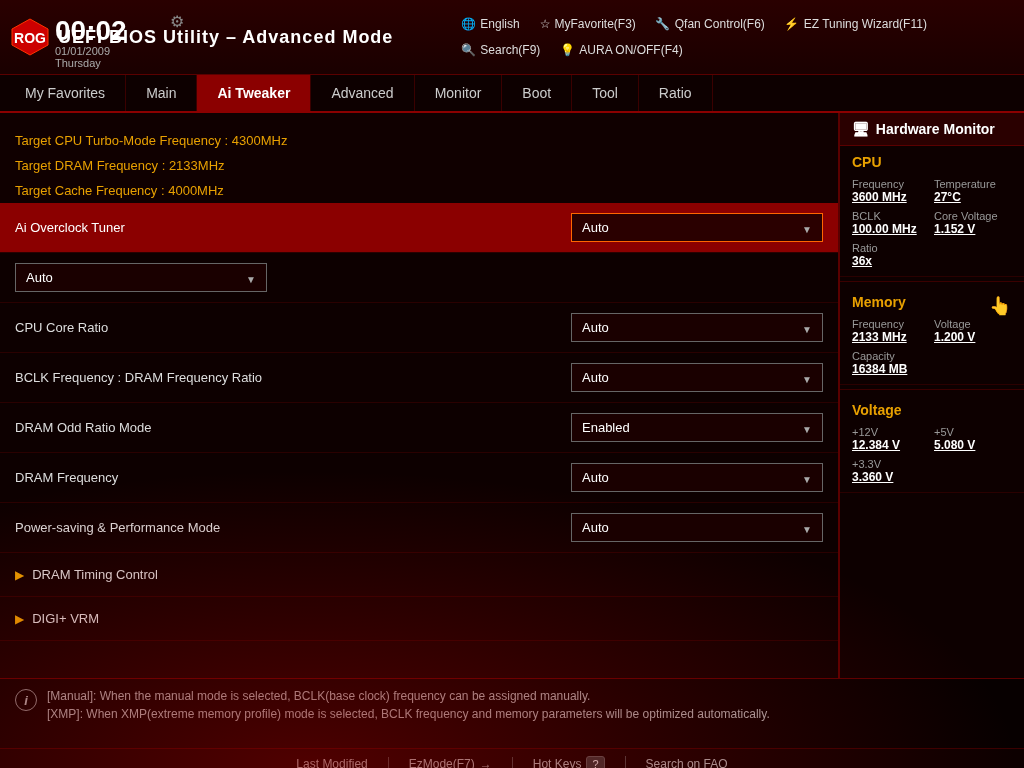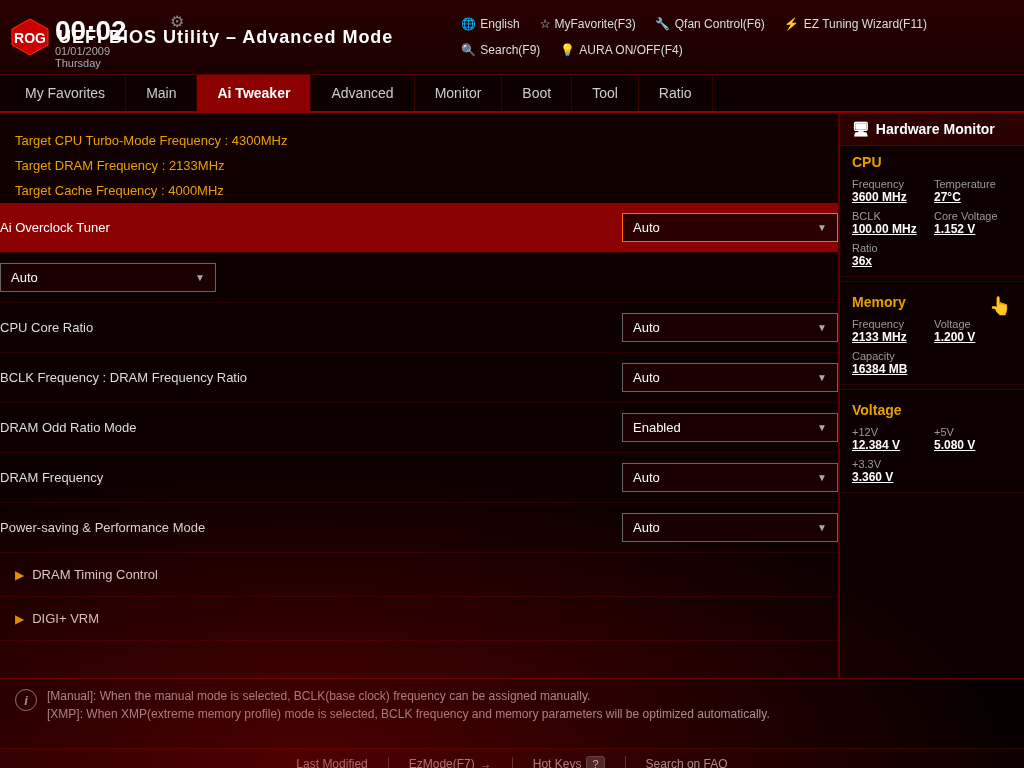--- a/index.html
+++ b/index.html
@@ -130,48 +130,48 @@
     .info-row:nth-child(1) { padding-top: 20px; }
     .info-row:last-of-type { padding-bottom: 8px; }
 
     .settings-list {
       padding: 0;
     }
 
     .setting-row {
       display: flex;
       align-items: center;
-      padding: 10px 0;
+      padding: 10px 15px;
       border-bottom: 1px solid #2a0000;
       min-height: 44px;
     }
 
     .setting-row.selected {
       background: #8b0000;
     }
 
     .setting-label {
       flex: 1;
       color: #ddd;
       font-size: 13px;
     }
 
     .setting-row.selected .setting-label {
       color: #fff;
     }
 
     .setting-dropdown {
-      width: 216px;
+      width: 252px;
       background: #1a0000;
       border: 1px solid #666;
       color: #fff;
       padding: 6px 10px;
       font-size: 13px;
       display: flex;
-      align-items: center;
+      align-items: flex-end;
       justify-content: space-between;
       cursor: pointer;
       position: relative;
     }
 
     .setting-row.selected .setting-dropdown {
       background: #2a0000;
       border-color: #ff6600;
     }
 

